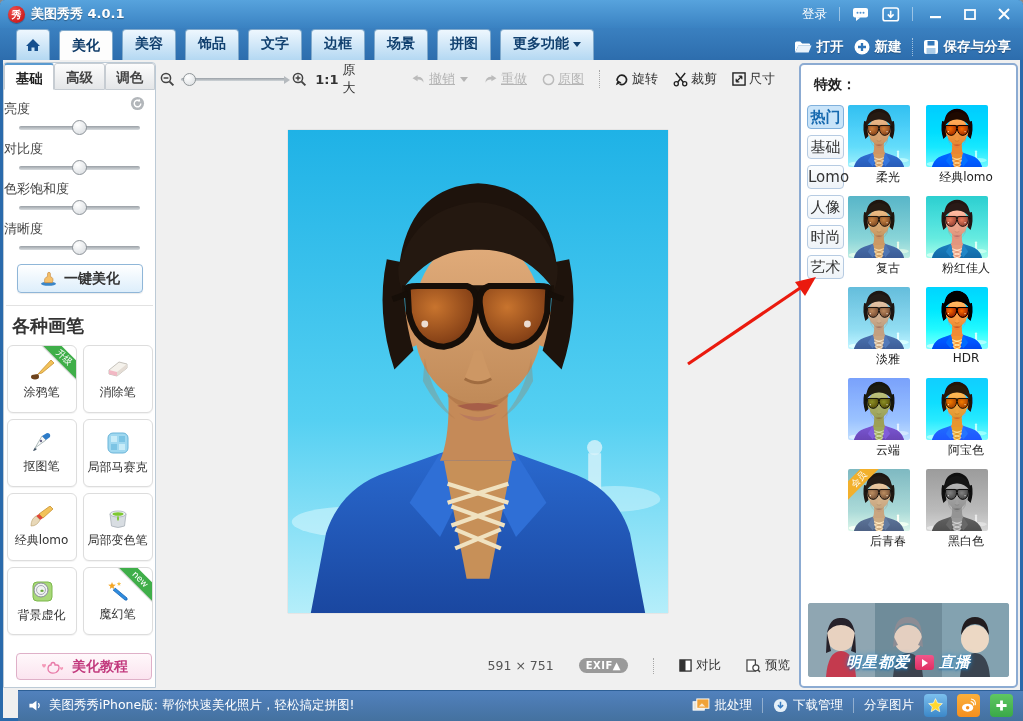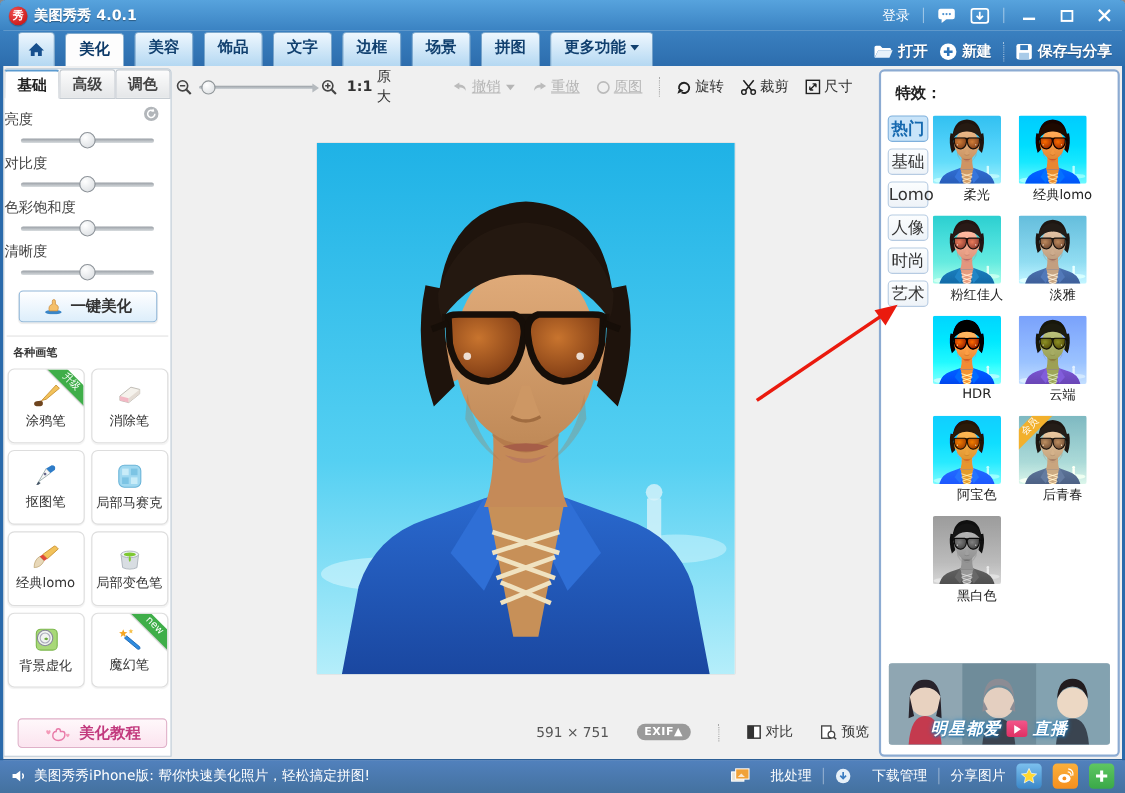--- a/index.html
+++ b/index.html
@@ -48,21 +48,21 @@
   .slider-row { margin-bottom:9px; }
   .slider-label { font-size:13px; color:#444; margin-bottom:4px; }
   .slider-track { position:relative; height:4px; margin:8px 15px 10px; border-radius:2px;
     background:linear-gradient(#9aa0a6,#d8dcdf); box-shadow:0 1px 0 #fff; cursor:pointer; }
   .slider-handle { position:absolute; top:-6px; left:50%; margin-left:-8px; width:15px; height:15px; border-radius:50%;
     background:radial-gradient(circle at 35% 30%,#fff,#d6dade); border:1px solid #8d9399; cursor:grab; }
   .oneclick { display:flex; align-items:center; justify-content:center; gap:6px; width:126px; height:29px; margin:14px auto 12px;
     background:linear-gradient(#ffffff,#ddeefb); border:1px solid #8fb6d8; border-radius:4px; font-size:14px; font-weight:bold;
     color:#333; cursor:pointer; box-shadow:0 1px 1px rgba(0,0,0,.08); }
   .lp-divider { height:1px; background:#e2e2e2; margin:0 2px; }
-  .brush-title { font-size:10px; font-weight:bold; color:#333; padding:8px 0 7px 8px; }
+  .brush-title { font-size:18px; font-weight:bold; color:#333; padding:8px 0 7px 8px; }
   .brush-grid { display:grid; grid-template-columns:70px 70px; gap:6px; justify-content:center; }
   .brush-card { position:relative; height:68px; background:#fff; border:1px solid #ddd; border-radius:6px;
     display:flex; flex-direction:column; align-items:center; justify-content:center; gap:4px; cursor:pointer;
     box-shadow:0 1px 1px rgba(0,0,0,.05); overflow:hidden; }
   .brush-label { font-size:12px; color:#333; white-space:nowrap; }
   .ribbon { position:absolute; top:0; right:0; width:36px; height:36px; overflow:hidden; pointer-events:none; }
   .ribbon span { position:absolute; top:5px; right:-14px; width:52px; text-align:center; font-size:9px; line-height:13px;
     color:#fff; background:#3fae49; transform:rotate(45deg); box-shadow:0 1px 1px rgba(0,0,0,.2); }
   .tutorial { position:absolute; left:12px; bottom:7px; width:136px; height:27px; display:flex; align-items:center;
     justify-content:center; gap:6px; background:linear-gradient(#fff8fb,#fbe4ef); border:1px solid #dfb0c8; border-radius:4px;
@@ -125,25 +125,25 @@
   .f-retro { filter:sepia(.38) saturate(1.15); }
   .f-pink  { filter:saturate(.85) brightness(1.12) hue-rotate(-18deg); }
   .f-pale  { filter:saturate(.55) brightness(1.12); }
   .f-hdr   { filter:contrast(1.4) saturate(1.25); }
   .f-cloud { filter:hue-rotate(38deg) saturate(.85) brightness(1.05); }
   .f-abao  { filter:saturate(1.6) hue-rotate(8deg) brightness(1.08); }
   .f-youth { filter:sepia(.45) saturate(.8) brightness(1.05); }
   .f-bw    { filter:grayscale(1) contrast(1.05); }
 
   
-  .statusbar { position:absolute; left:0; right:0; bottom:0; height:31px; background:linear-gradient(#5181bd,#44719f);
+  .statusbar { position:absolute; left:18px; right:0; bottom:0; height:31px; background:linear-gradient(#5181bd,#44719f);
     border-top:1px solid #2c5f96; display:flex; align-items:center; color:#fff; font-size:12.5px; padding:0 10px 2px 10px; }
   .sb-msg { display:flex; align-items:center; gap:6px; }
   .sb-right { margin-left:auto; display:flex; align-items:center; gap:10px; }
-  .sb-item { display:flex; align-items:center; gap:19px; cursor:pointer; }
+  .sb-item { display:flex; align-items:center; gap:5px; cursor:pointer; }
   .sb-sep { width:1px; height:15px; background:rgba(255,255,255,.4); }
   .soc { width:23px; height:23px; border-radius:4px; display:flex; align-items:center; justify-content:center; cursor:pointer; }
   .soc.qzone { background:linear-gradient(#7cc0ee,#3b87c8); }
   .soc.weibo { background:linear-gradient(#fbb03b,#f58f1e); }
   .soc.plus  { background:linear-gradient(#5fc662,#3aa948); }
 
   .annot-arrow { position:absolute; left:680px; top:268px; width:145px; height:105px; pointer-events:none; z-index:50; }
 </style>
 </head>
 <body>
@@ -544,20 +544,28 @@
       <div class="fx-item">
         <div class="fx-thumb">
             <svg viewBox="0 8 100 100" preserveAspectRatio="xMidYMid slice" class="f-lomo">
               <use href="#portrait"></use>
             </svg>
           </div>
         <div class="fx-label">经典lomo</div>
       </div>
       <div class="fx-item">
         <div class="fx-thumb">
+            <svg viewBox="0 8 100 100" preserveAspectRatio="xMidYMid slice" class="f-retro">
+              <use href="#portrait"></use>
+            </svg>
+          </div>
+        <div class="fx-label">复古</div>
+      </div>
+      <div class="fx-item">
+        <div class="fx-thumb">
             <svg viewBox="0 8 100 100" preserveAspectRatio="xMidYMid slice" class="f-pink">
               <use href="#portrait"></use>
             </svg>
           </div>
         <div class="fx-label">粉红佳人</div>
       </div>
       <div class="fx-item">
         <div class="fx-thumb">
             <svg viewBox="0 8 100 100" preserveAspectRatio="xMidYMid slice" class="f-pale">
               <use href="#portrait"></use>

